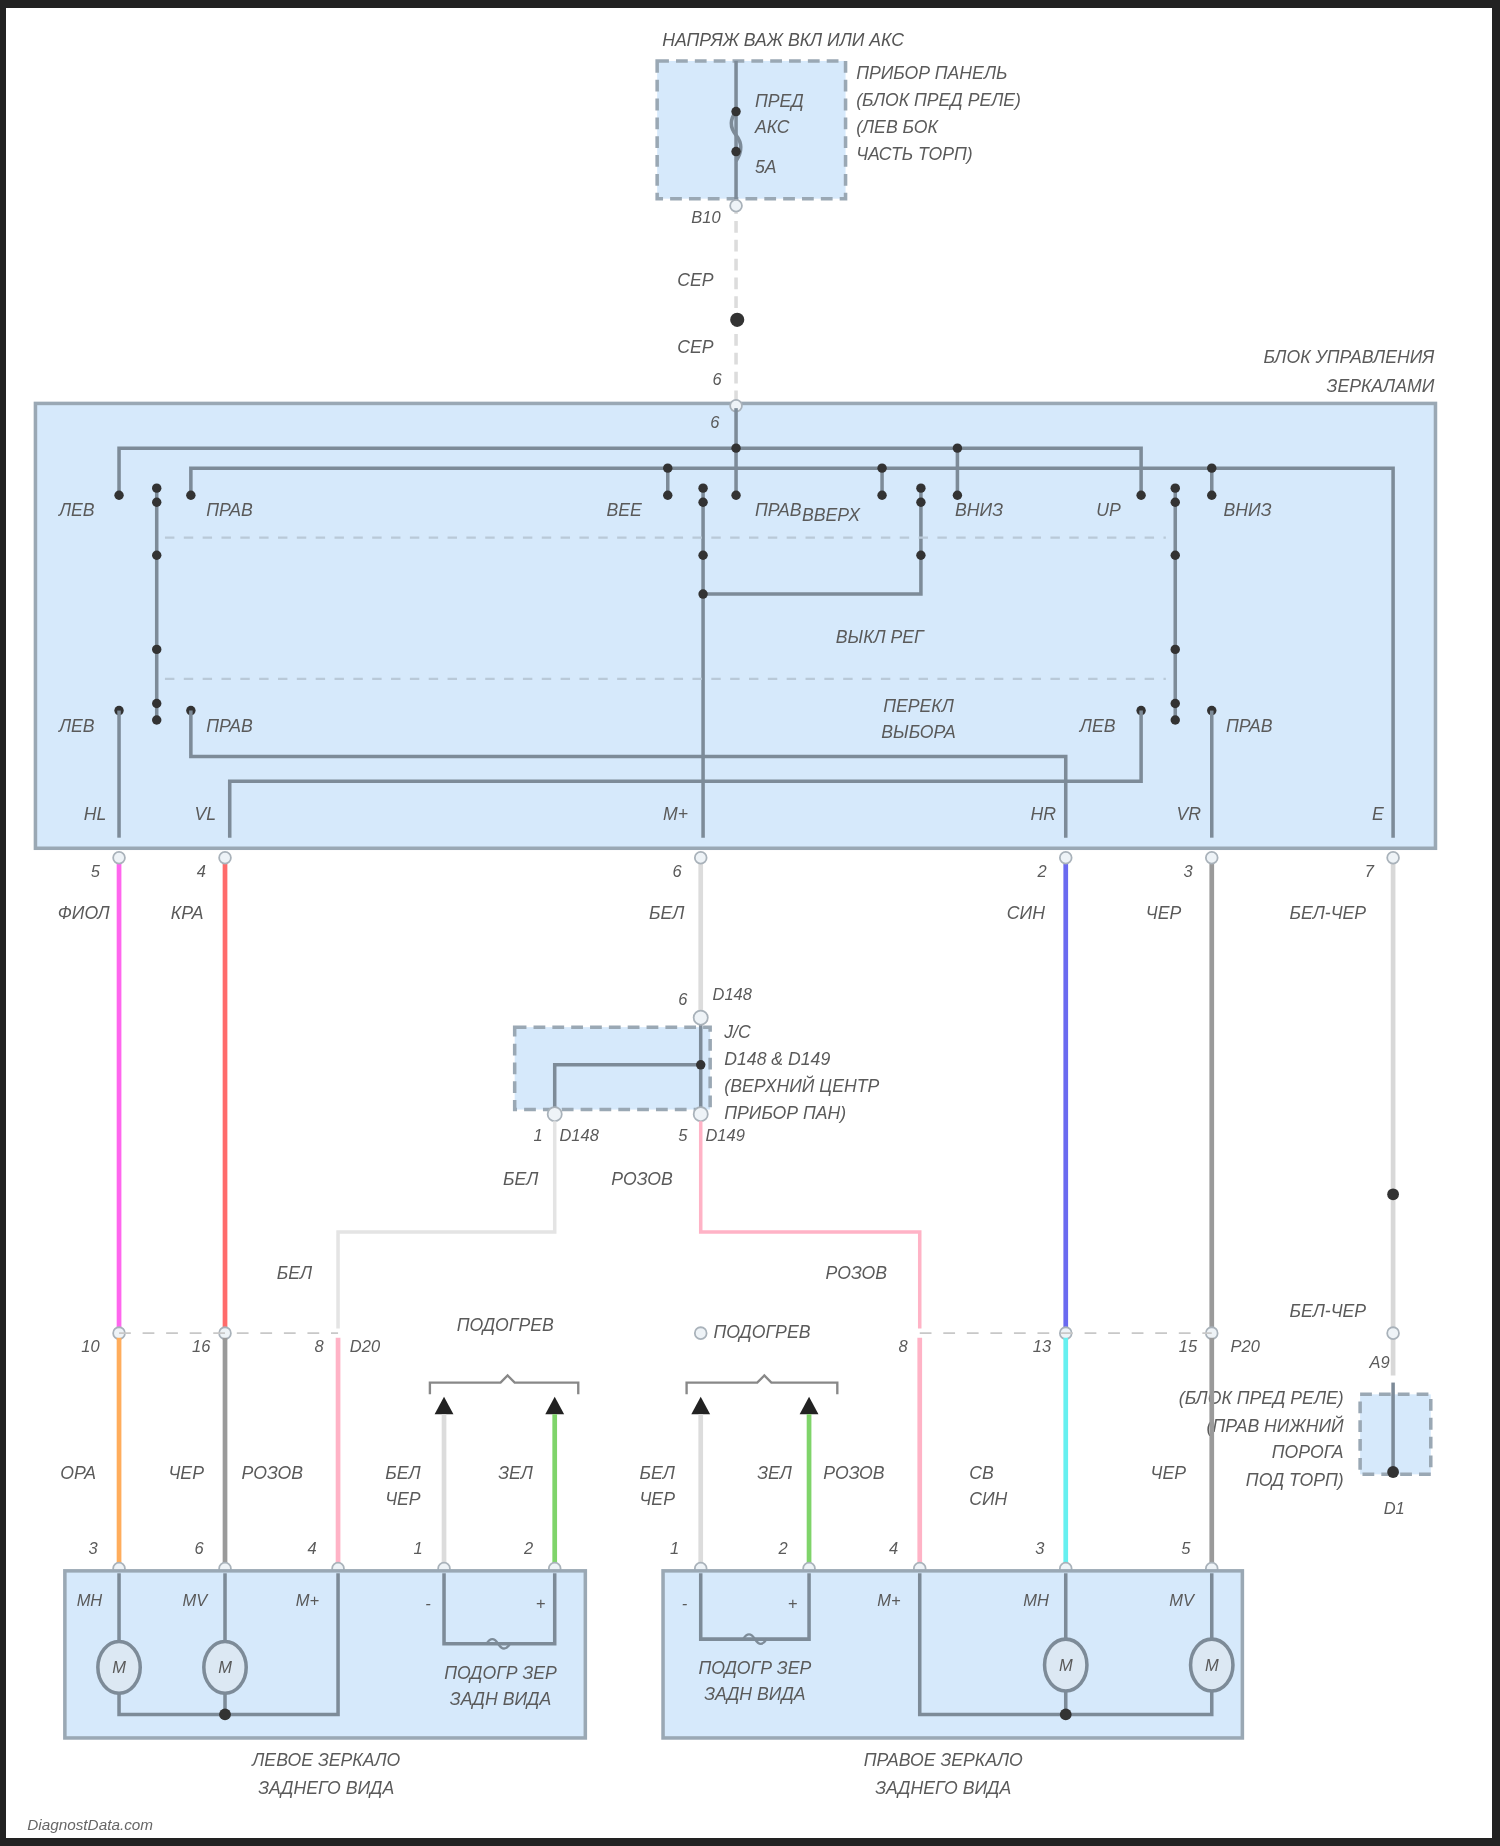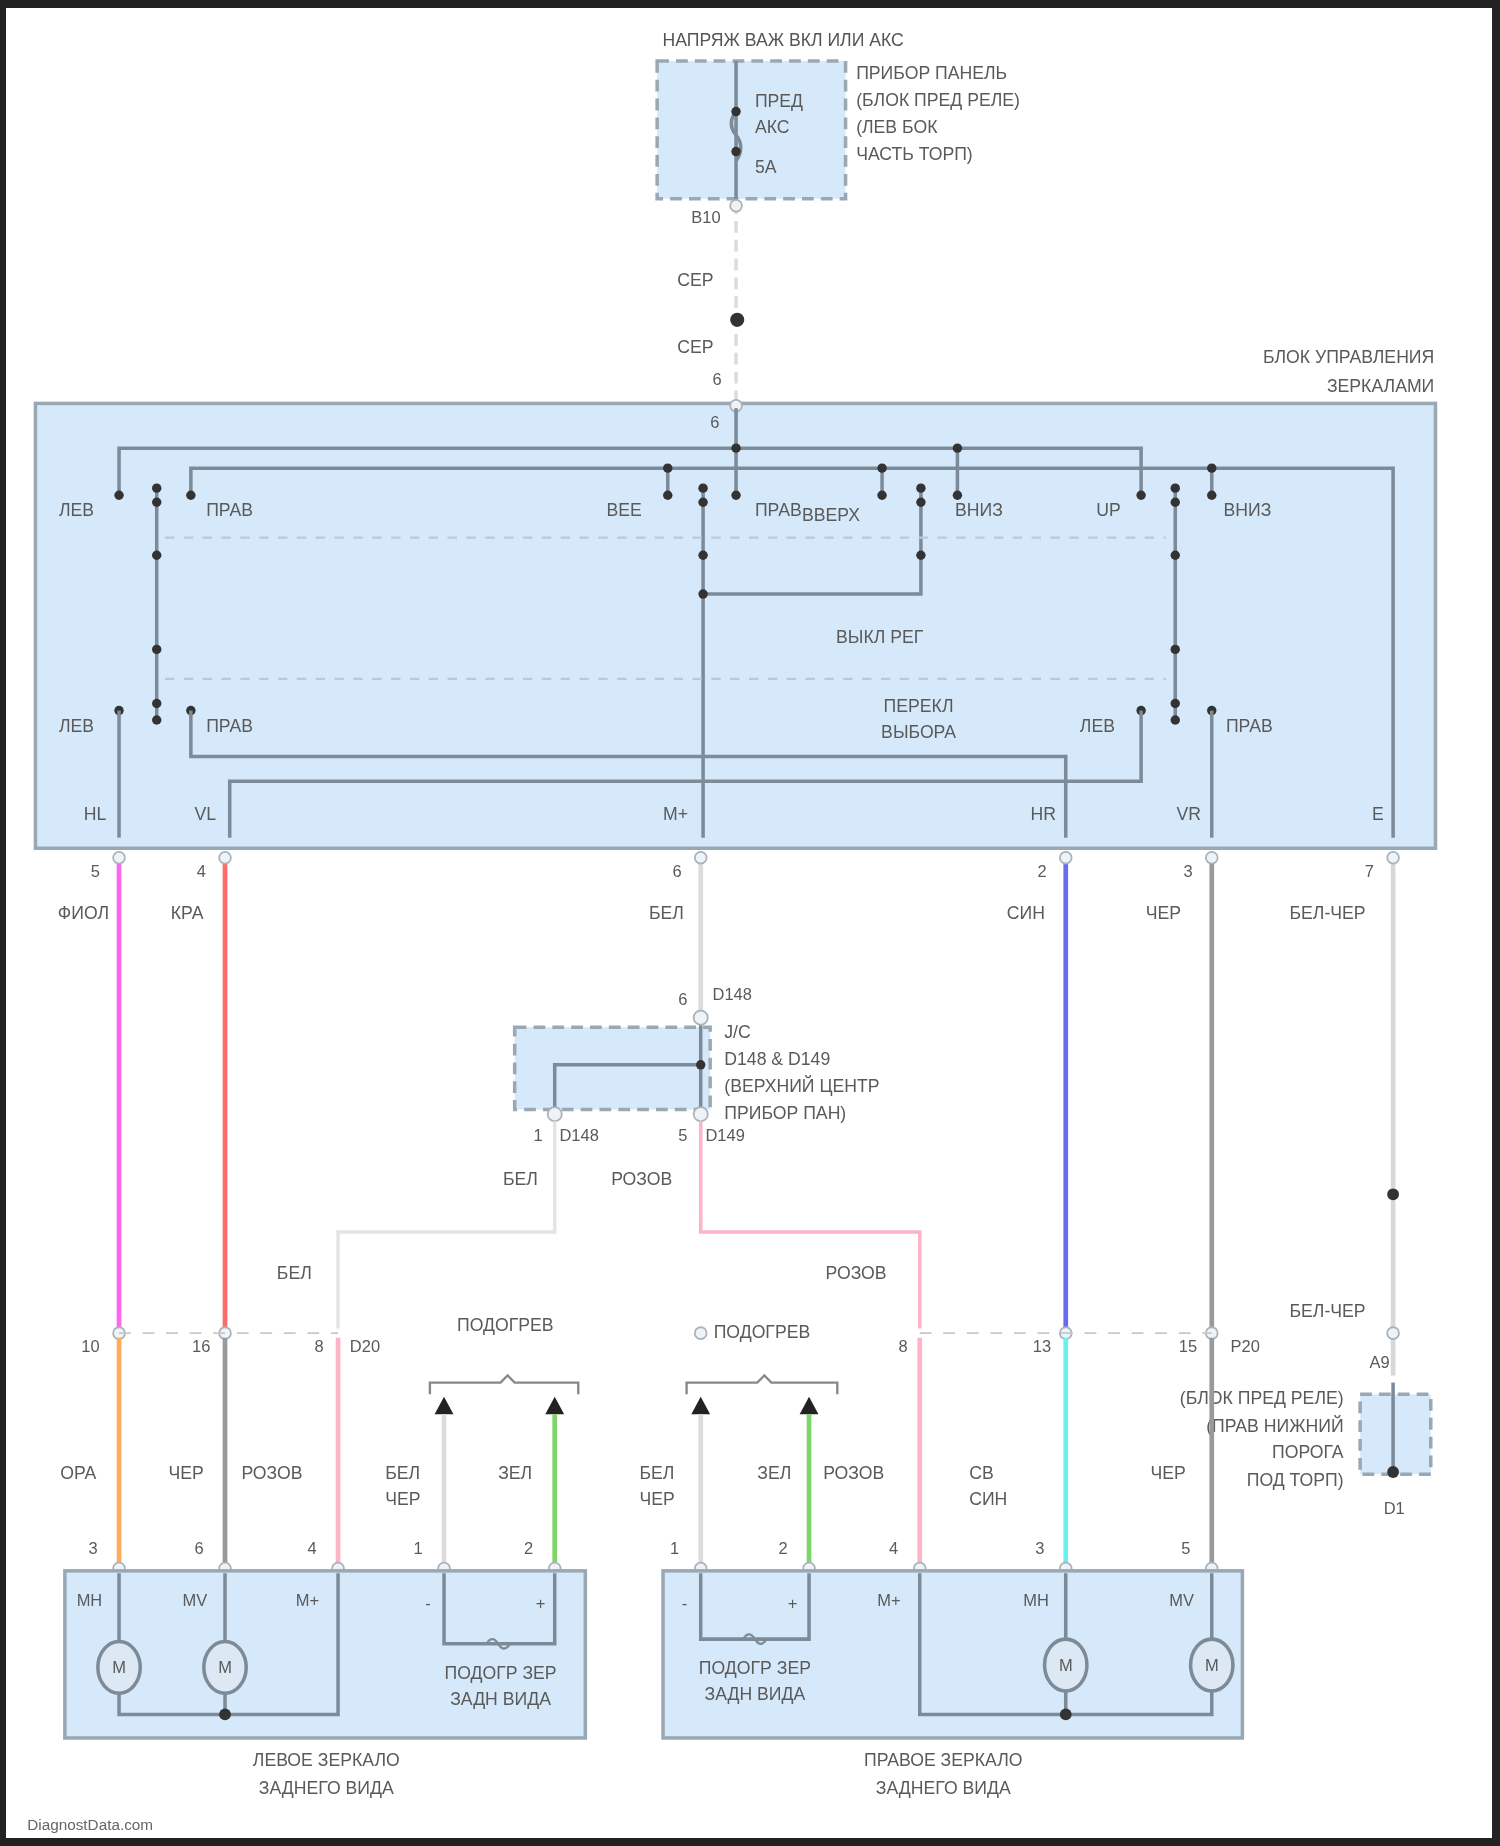--- a/index.html
+++ b/index.html
@@ -1,17 +1,17 @@
 <!DOCTYPE html>
 <html><head>
 <meta charset="utf-8">
 <style>
   html,body{margin:0;padding:0;background:#1e1e1e;}
   #stage{position:relative;width:1500px;height:1846px;background:#fff;overflow:hidden;
-    border-top:8px solid #222;border-left:6px solid #222;border-right:8px solid #222;border-bottom:8px solid #222;box-sizing:border-box;}
+    border-top:8px solid #222;border-left:6px solid #222;border-right:8px solid #222;border-bottom:8px solid #222;box-sizing:border-box;font-style:italic;}
   svg{position:absolute;left:0;top:0;}
   text{font-family:"Liberation Sans",sans-serif;fill:#555;font-size:15px;}
   .lbl{font-size:15px;fill:#5a5a5a;}
   .pin{font-size:14px;fill:#5a5a5a;}
   .title{font-size:15px;fill:#555;}
   .block{fill:#d6e9fb;stroke:#9aa8b4;stroke-width:3;}
   .dblock{fill:#d6e9fb;stroke:#9aa8b4;stroke-width:3;stroke-dasharray:10 6;}
   .iw{stroke:#7d8b98;stroke-width:3;fill:none;}
   .dash{stroke:#b9c9d8;stroke-width:2;stroke-dasharray:8 8;fill:none;}
   .dot{fill:#333;}

